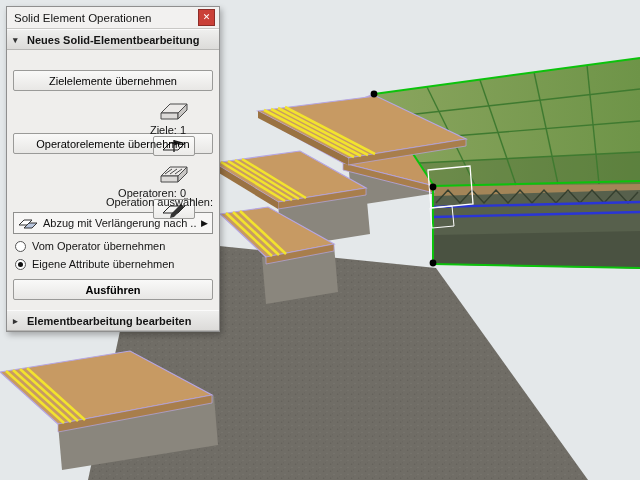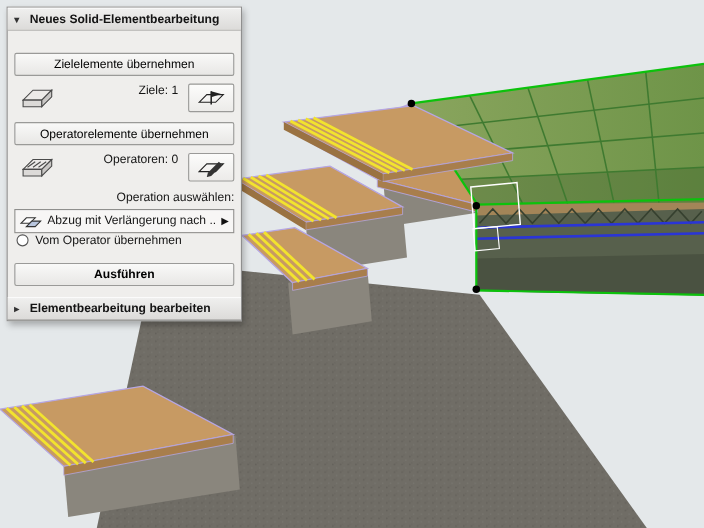--- a/index.html
+++ b/index.html
@@ -17,32 +17,32 @@
   .closebtn{width:15px;height:15px;background:#ca4038;color:#fff;font-size:9px;
             line-height:15px;text-align:center;border:1px solid #8d2d28;cursor:default;}
   .sechdr{height:19px;display:flex;align-items:center;gap:6px;padding:0 6px;
           background:linear-gradient(#efefee,#dcdbd9);border-top:1px solid #fbfbfb;
           border-bottom:1px solid #b7b6b4;font-weight:bold;}
   .tri{font-size:9px;color:#333;width:8px;}
   .content{padding:18px 6px 4px;}
   .btn{display:block;width:100%;height:21px;line-height:19px;text-align:center;
        background:linear-gradient(#f9f9f8,#e8e7e5);border:1px solid #9a9a98;
        border-radius:2px;box-sizing:border-box;margin:2px 0 7px;font-size:11px;}
-  .row{display:flex;align-items:flex-start;height:30px;margin:0 0 5px;}
+  .row{display:flex;align-items:flex-end;height:30px;margin:0 18px 5px;flex-direction:column;}
   .rowicon{width:42px;display:flex;justify-content:center;}
   .rowlabel{flex:1;text-align:right;padding-right:9px;white-space:nowrap;}
   .iconbtn{width:42px;height:26px;border:1px solid #9a9a98;border-radius:2px;
            background:linear-gradient(#fcfcfb,#ecebe9);display:flex;align-items:center;
            justify-content:center;box-sizing:border-box;}
   .lbl{margin:5px 0 4px;text-align:right;}
   .combo{height:22px;border:1px solid #8f8f8d;background:#f7f6f5;display:flex;
          align-items:center;padding:0 4px;gap:5px;box-sizing:border-box;}
   .combo .ctext{flex:1;white-space:nowrap;overflow:hidden;}
   .combo .carrow{font-size:9px;color:#111;}
-  .radio-row{display:flex;align-items:flex-start;gap:6px;height:17px;margin:1px 0 1px 2px;}
+  .radio-row{display:flex;align-items:flex-end;gap:6px;height:17px;margin:1px 0 1px 2px;}
   .radio{width:11px;height:11px;border:1px solid #555;border-radius:50%;background:#fff;
          display:flex;align-items:center;justify-content:center;box-sizing:border-box;flex:0 0 auto;}
   .radio .dot{width:5px;height:5px;border-radius:50%;background:#101010;}
   .execwrap{margin:9px 0 6px;}
   .execwrap .btn{margin:0;font-weight:bold;}
 </style>
 </head>
 <body>
 
 <div class="stage">
@@ -166,20 +166,24 @@
 
     <g fill="#000">
       <circle cx="433" cy="187" r="3.4"></circle>
       <circle cx="433" cy="263" r="3.4"></circle>
       <circle cx="374" cy="94" r="3.4"></circle>
     </g>
   </svg>
 
   <div class="dialog">
 
+    <div class="titlebar">
+      <span class="title">Solid Element Operationen</span>
+      <span class="closebtn">✕</span>
+    </div>
 
     <div class="sechdr">
       <span class="tri">▾</span>
       <span>Neues Solid-Elementbearbeitung</span>
     </div>
 
     <div class="content">
 
       <button class="btn">Zielelemente übernehmen</button>
 
@@ -238,20 +242,26 @@
         </svg>
         <span class="ctext">Abzug mit Verlängerung nach ...</span>
         <span class="carrow">▶</span>
       </div>
 
 
       <div class="radio-row">
         <span class="radio"></span>
         <span>Vom Operator übernehmen</span>
       </div>
+      <div class="radio-row">
+        <span class="radio">
+            <span class="dot"></span>
+          </span>
+        <span>Eigene Attribute übernehmen</span>
+      </div>
 
       <div class="execwrap">
         <button class="btn">Ausführen</button>
       </div>
     </div>
 
     <div class="sechdr">
       <span class="tri">▸</span>
       <span>Elementbearbeitung bearbeiten</span>
     </div>

